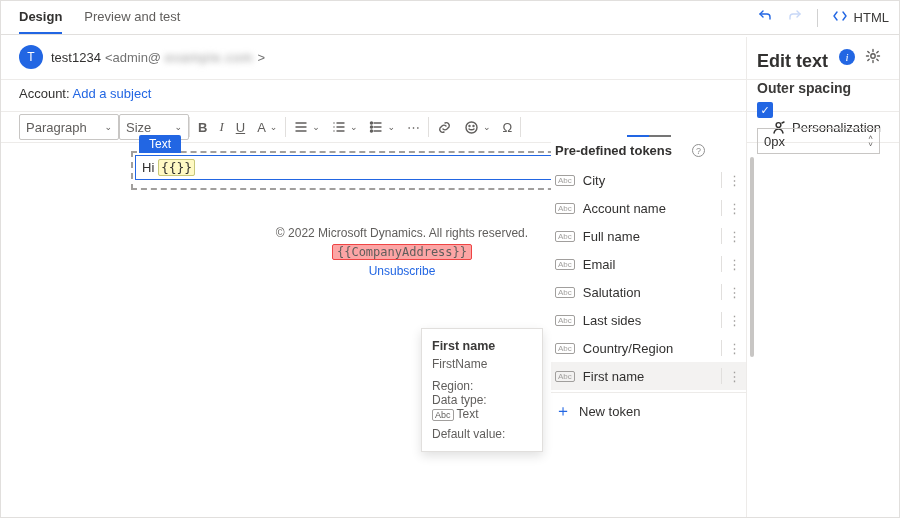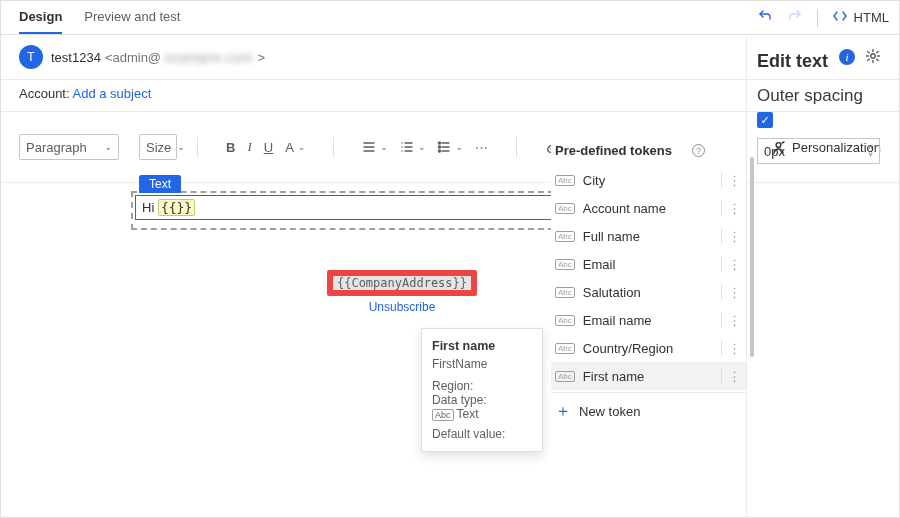--- a/index.html
+++ b/index.html
@@ -23,50 +23,50 @@
   .sender-email { color: #737373; }
   .sender-blur { filter: blur(3px); color:#909090; letter-spacing:1px; }
   .sender-icons { display: flex; gap: 10px; align-items: center; color: #605e5c; }
   .info-badge { width:16px; height:16px; border-radius:50%; background:#2266e3; color:#fff; font-family: Georgia,serif; font-style:italic; font-size:11px; display:flex; align-items:center; justify-content:center; }
 
   
   .subject { padding: 6px 18px 10px; color:#323130; }
   .subject a { color:#2266e3; text-decoration: none; }
 
   
-  .toolbar { display: flex; align-items: center; padding: 22px 18px; border-top:1px solid #edebe9; border-bottom:1px solid #edebe9; gap: 20px; }
+  .toolbar { display: flex; align-items: center; padding: 2px 18px; border-top:1px solid #edebe9; border-bottom:1px solid #edebe9; gap: 0; }
   .dd { height: 26px; border:1px solid #c8c6c4; display:flex; align-items:center; padding:0 6px; gap:6px; color:#605e5c; border-radius:2px; }
   .dd .caret { margin-left:auto; }
   .dd.para { width:100px; }
-  .dd.size { width:38px; }
+  .dd.size { width:70px; }
   .tb-group { display:flex; align-items:center; gap:12px; color:#605e5c; padding: 0 8px; }
   .tb-sep { width:1px; height:20px; background:#e1dfdd; }
   .tb-item { display:flex; align-items:center; gap:4px; cursor:pointer; }
   .caret { font-size:9px; color:#605e5c; }
   .personalization { color:#323130; display:flex; align-items:center; gap:6px; margin-left:auto; }
   .personalization svg, .tb-item svg { display:block; }
 
   
   .canvas-wrap { position:relative; padding: 8px 18px; }
   .sel-outline { border:2px dashed #a19f9d; padding:2px 2px 8px 2px; width:542px; position:relative; }
   .sel-chip { position:absolute; top:-18px; left:6px; background:#2266e3; color:#fff; font-size:12px; padding:2px 10px; border-radius:2px 2px 0 0; }
   .sel-tools { position:absolute; top:-18px; right:0; display:flex; gap:0; }
   .sel-tools .tool { width:22px; height:18px; background:#2266e3; color:#fff; display:flex; align-items:center; justify-content:center; font-size:12px; }
   .sel-tools .tool.del { background:#757575; }
   .text-block { border:1px solid #2266e3; padding:4px 6px; font-size:13px; min-height:22px; }
   .token-ph { background:#fff9c4; border:1px solid #c7c77a; border-radius:2px; padding:0 2px; font-family: Consolas, monospace; }
 
   .footer-text { text-align:center; margin-top:36px; font-size:12px; color:#605e5c; }
-  .footer-token { display:inline-block; background:#e5e5e5; border:6px solid #ef4444; border-radius:2px; padding:0 4px; font-family:Consolas,monospace; margin-top:4px; }
+  .footer-token { display:inline-block; background:#fca5a5; border:1px solid #ef4444; border-radius:2px; padding:0 4px; font-family:Consolas,monospace; margin-top:4px; }
   .footer-link { color:#2266e3; font-size:12px; margin-top:4px; }
 
   
   .right-pane { position:absolute; top:36px; right:9px; width:144px; bottom:0; border-left:1px solid #edebe9; padding:14px 10px 0 10px; }
   .rp-title { font-size:18px; font-weight:600; color:#323130; }
-  .rp-section { margin-top:14px; font-weight:400; font-size:17px; color:#3b3a39; }
+  .rp-section { margin-top:8px; font-weight:700; font-size:14px; color:#3b3a39; }
   .rp-check { display:flex; align-items:center; gap:6px; margin-top:6px; font-size:12.5px; }
   .chk { width:16px; height:16px; background:#2266e3; color:#fff; display:flex; align-items:center; justify-content:center; border-radius:2px; font-size:11px; }
   .rp-input { margin-top:10px; height:26px; border:1px solid #c8c6c4; display:flex; align-items:center; padding:0 6px; justify-content:space-between; }
   .spin { display:flex; flex-direction:column; font-size:8px; color:#605e5c; line-height:7px; }
 
   
   .tokens-panel { position:absolute; left:550px; top:136px; width:195px; background:#fff; }
   .tokens-header { display:flex; align-items:center; gap:20px; font-weight:600; font-size:13px; padding:6px 4px 8px; }
   .qmark { width:13px; height:13px; border:1px solid #909090; border-radius:50%; font-size:9px; display:flex; align-items:center; justify-content:center; color:#909090; font-weight:normal; }
   .token-row { display:flex; align-items:center; height:28px; padding: 0 4px; gap:8px; }
@@ -219,20 +219,21 @@
               <path d="M3 3h6M4 3V2h4v1M4 3v7h4V3"></path>
             </svg>
           </div>
       </div>
       <div class="text-block">
         <span>Hi </span><span class="token-ph">{{}}</span>
       </div>
     </div>
 
     <div class="footer-text" style="width:542px; margin-left:112px;">
+      <div>© 2022 Microsoft Dynamics. All rights reserved.</div>
       <div><span class="footer-token">{{CompanyAddress}}</span></div>
       <div class="footer-link">Unsubscribe</div>
     </div>
   </div>
 
   <div class="right-pane">
     <div class="rp-title">Edit text</div>
     <div class="rp-section">Outer spacing</div>
     <div class="rp-check">
       <span class="chk">✓</span>
@@ -273,21 +274,21 @@
           <span>Email</span>
           <span class="more"><span class="thinsep"></span>⋮</span>
         </div>
         <div class="token-row">
           <span class="abc-badge">Abc</span>
           <span>Salutation</span>
           <span class="more"><span class="thinsep"></span>⋮</span>
         </div>
         <div class="token-row">
           <span class="abc-badge">Abc</span>
-          <span>Email name</span>
+          <span>Last sides</span>
           <span class="more"><span class="thinsep"></span>⋮</span>
         </div>
         <div class="token-row">
           <span class="abc-badge">Abc</span>
           <span>Country/Region</span>
           <span class="more"><span class="thinsep"></span>⋮</span>
         </div>
         <div class="token-row sel">
           <span class="abc-badge">Abc</span>
           <span>First name</span>

